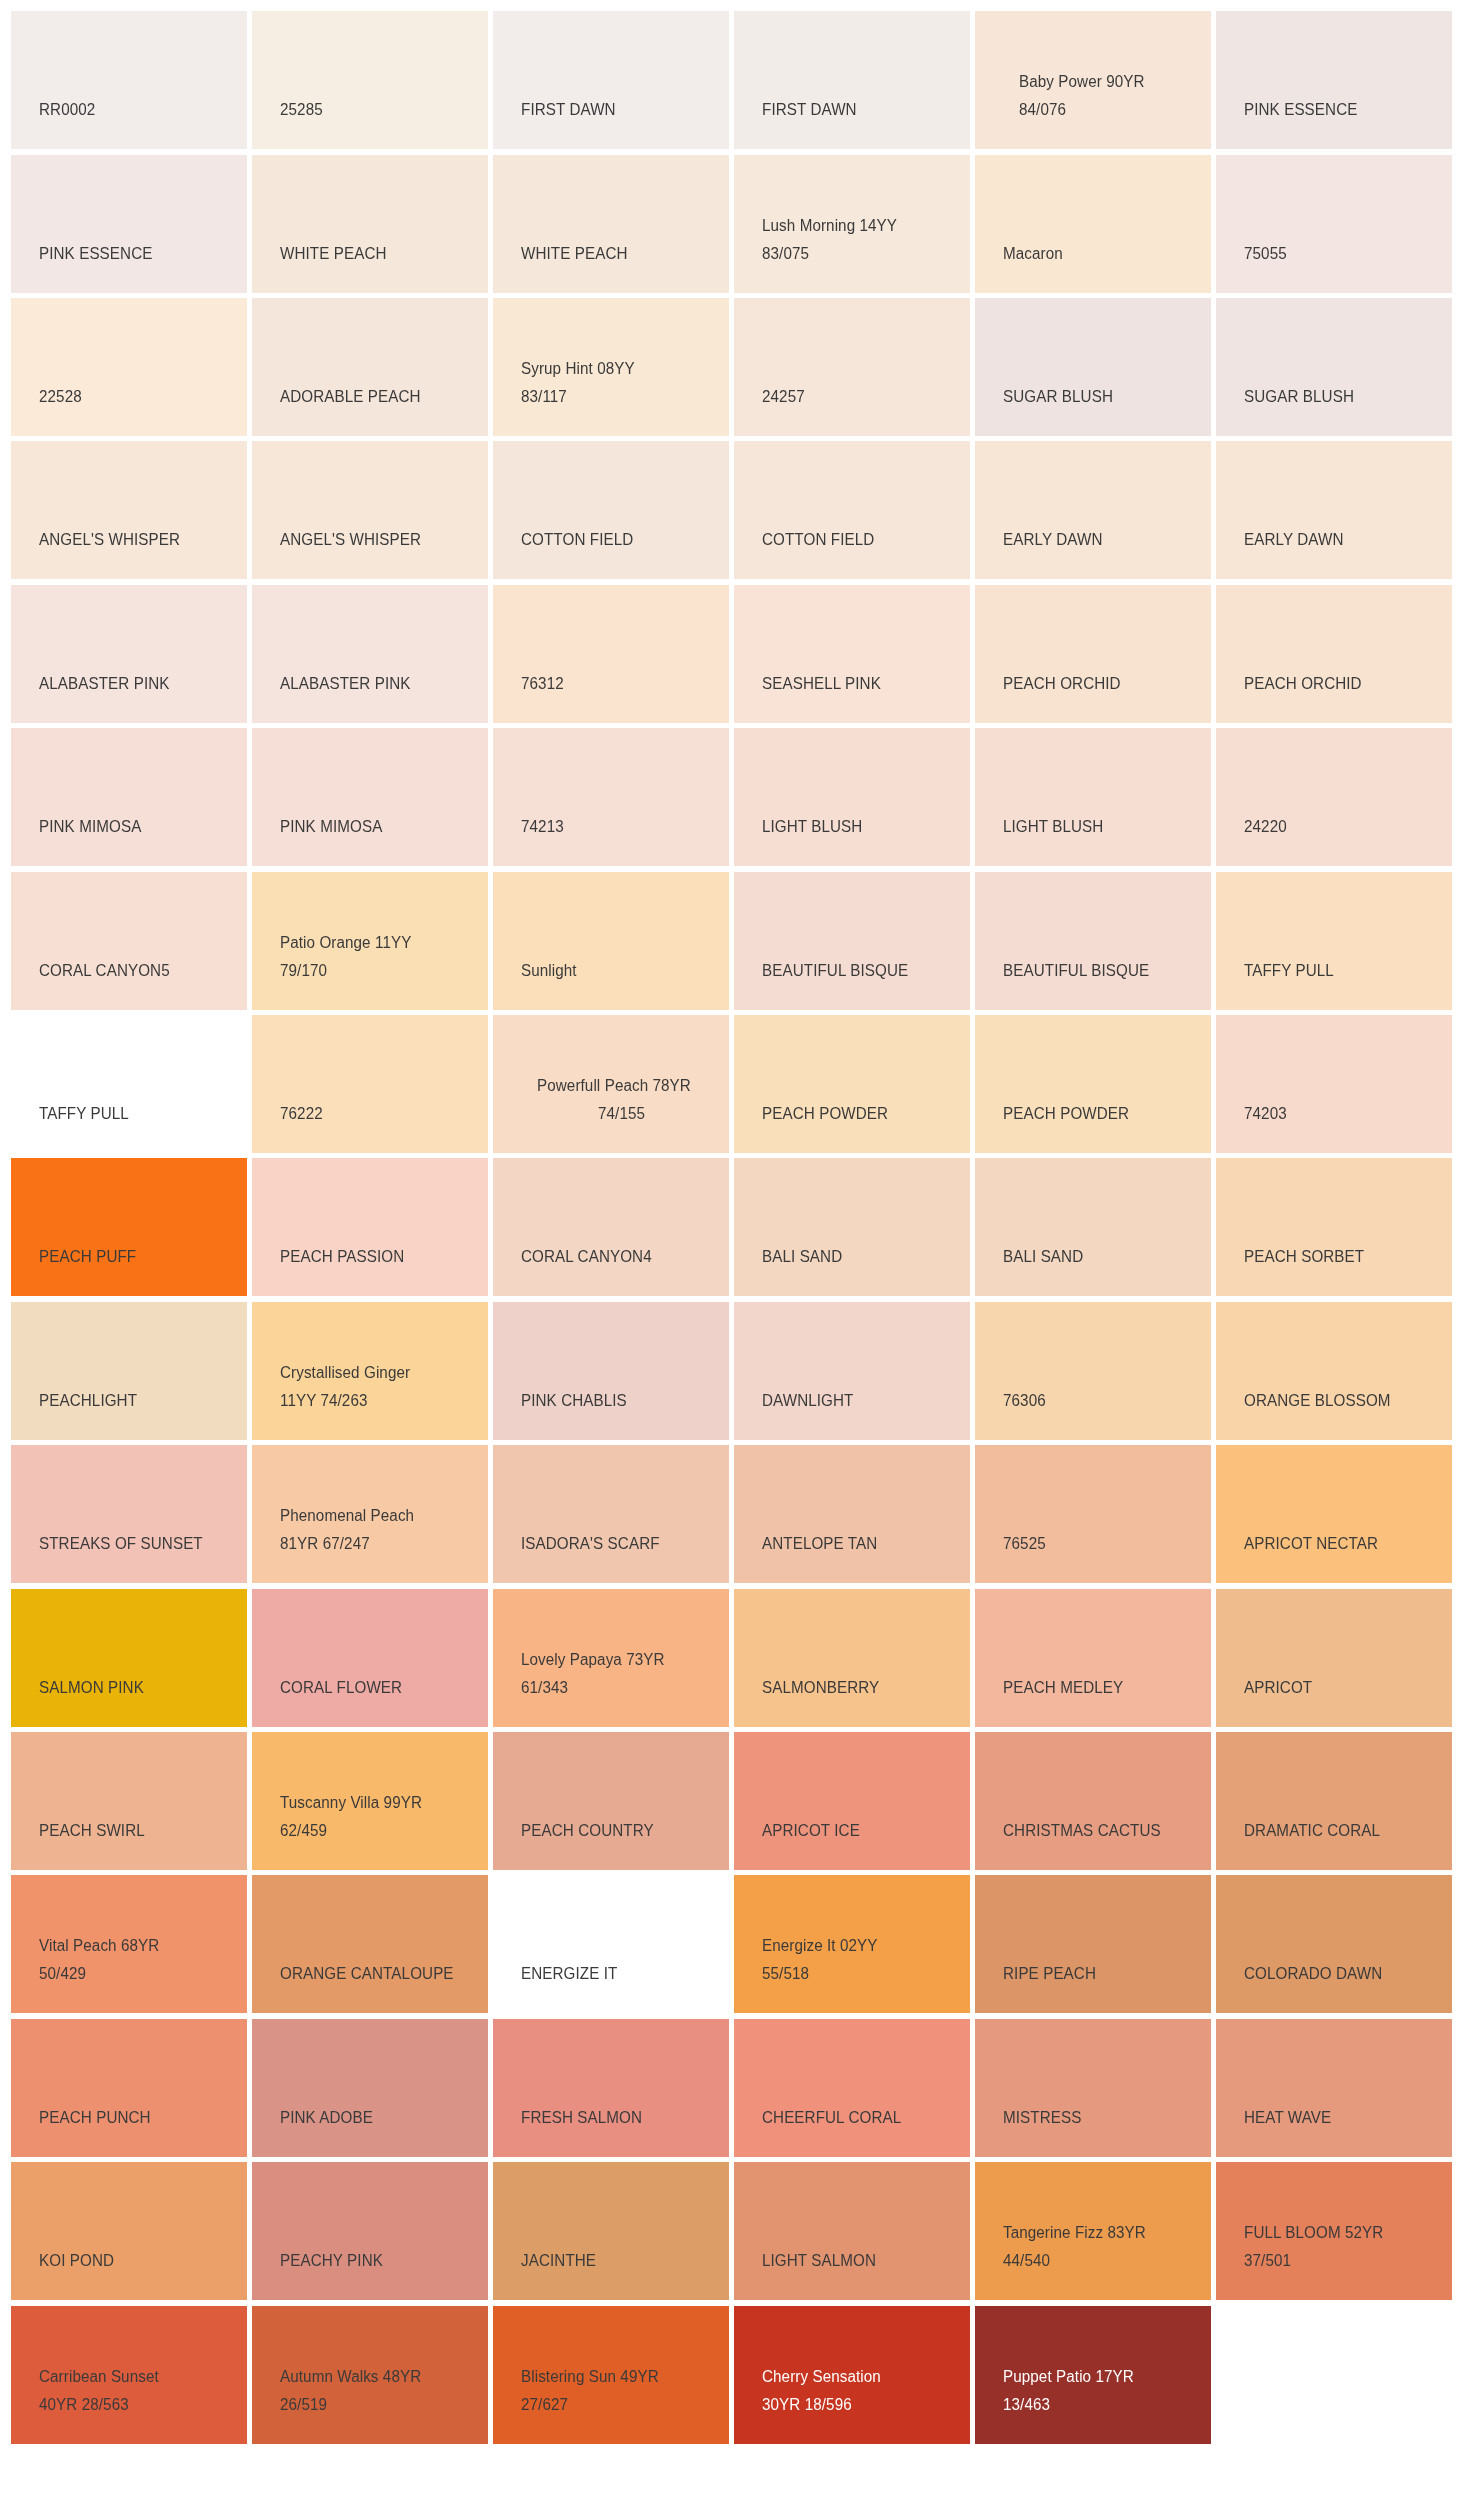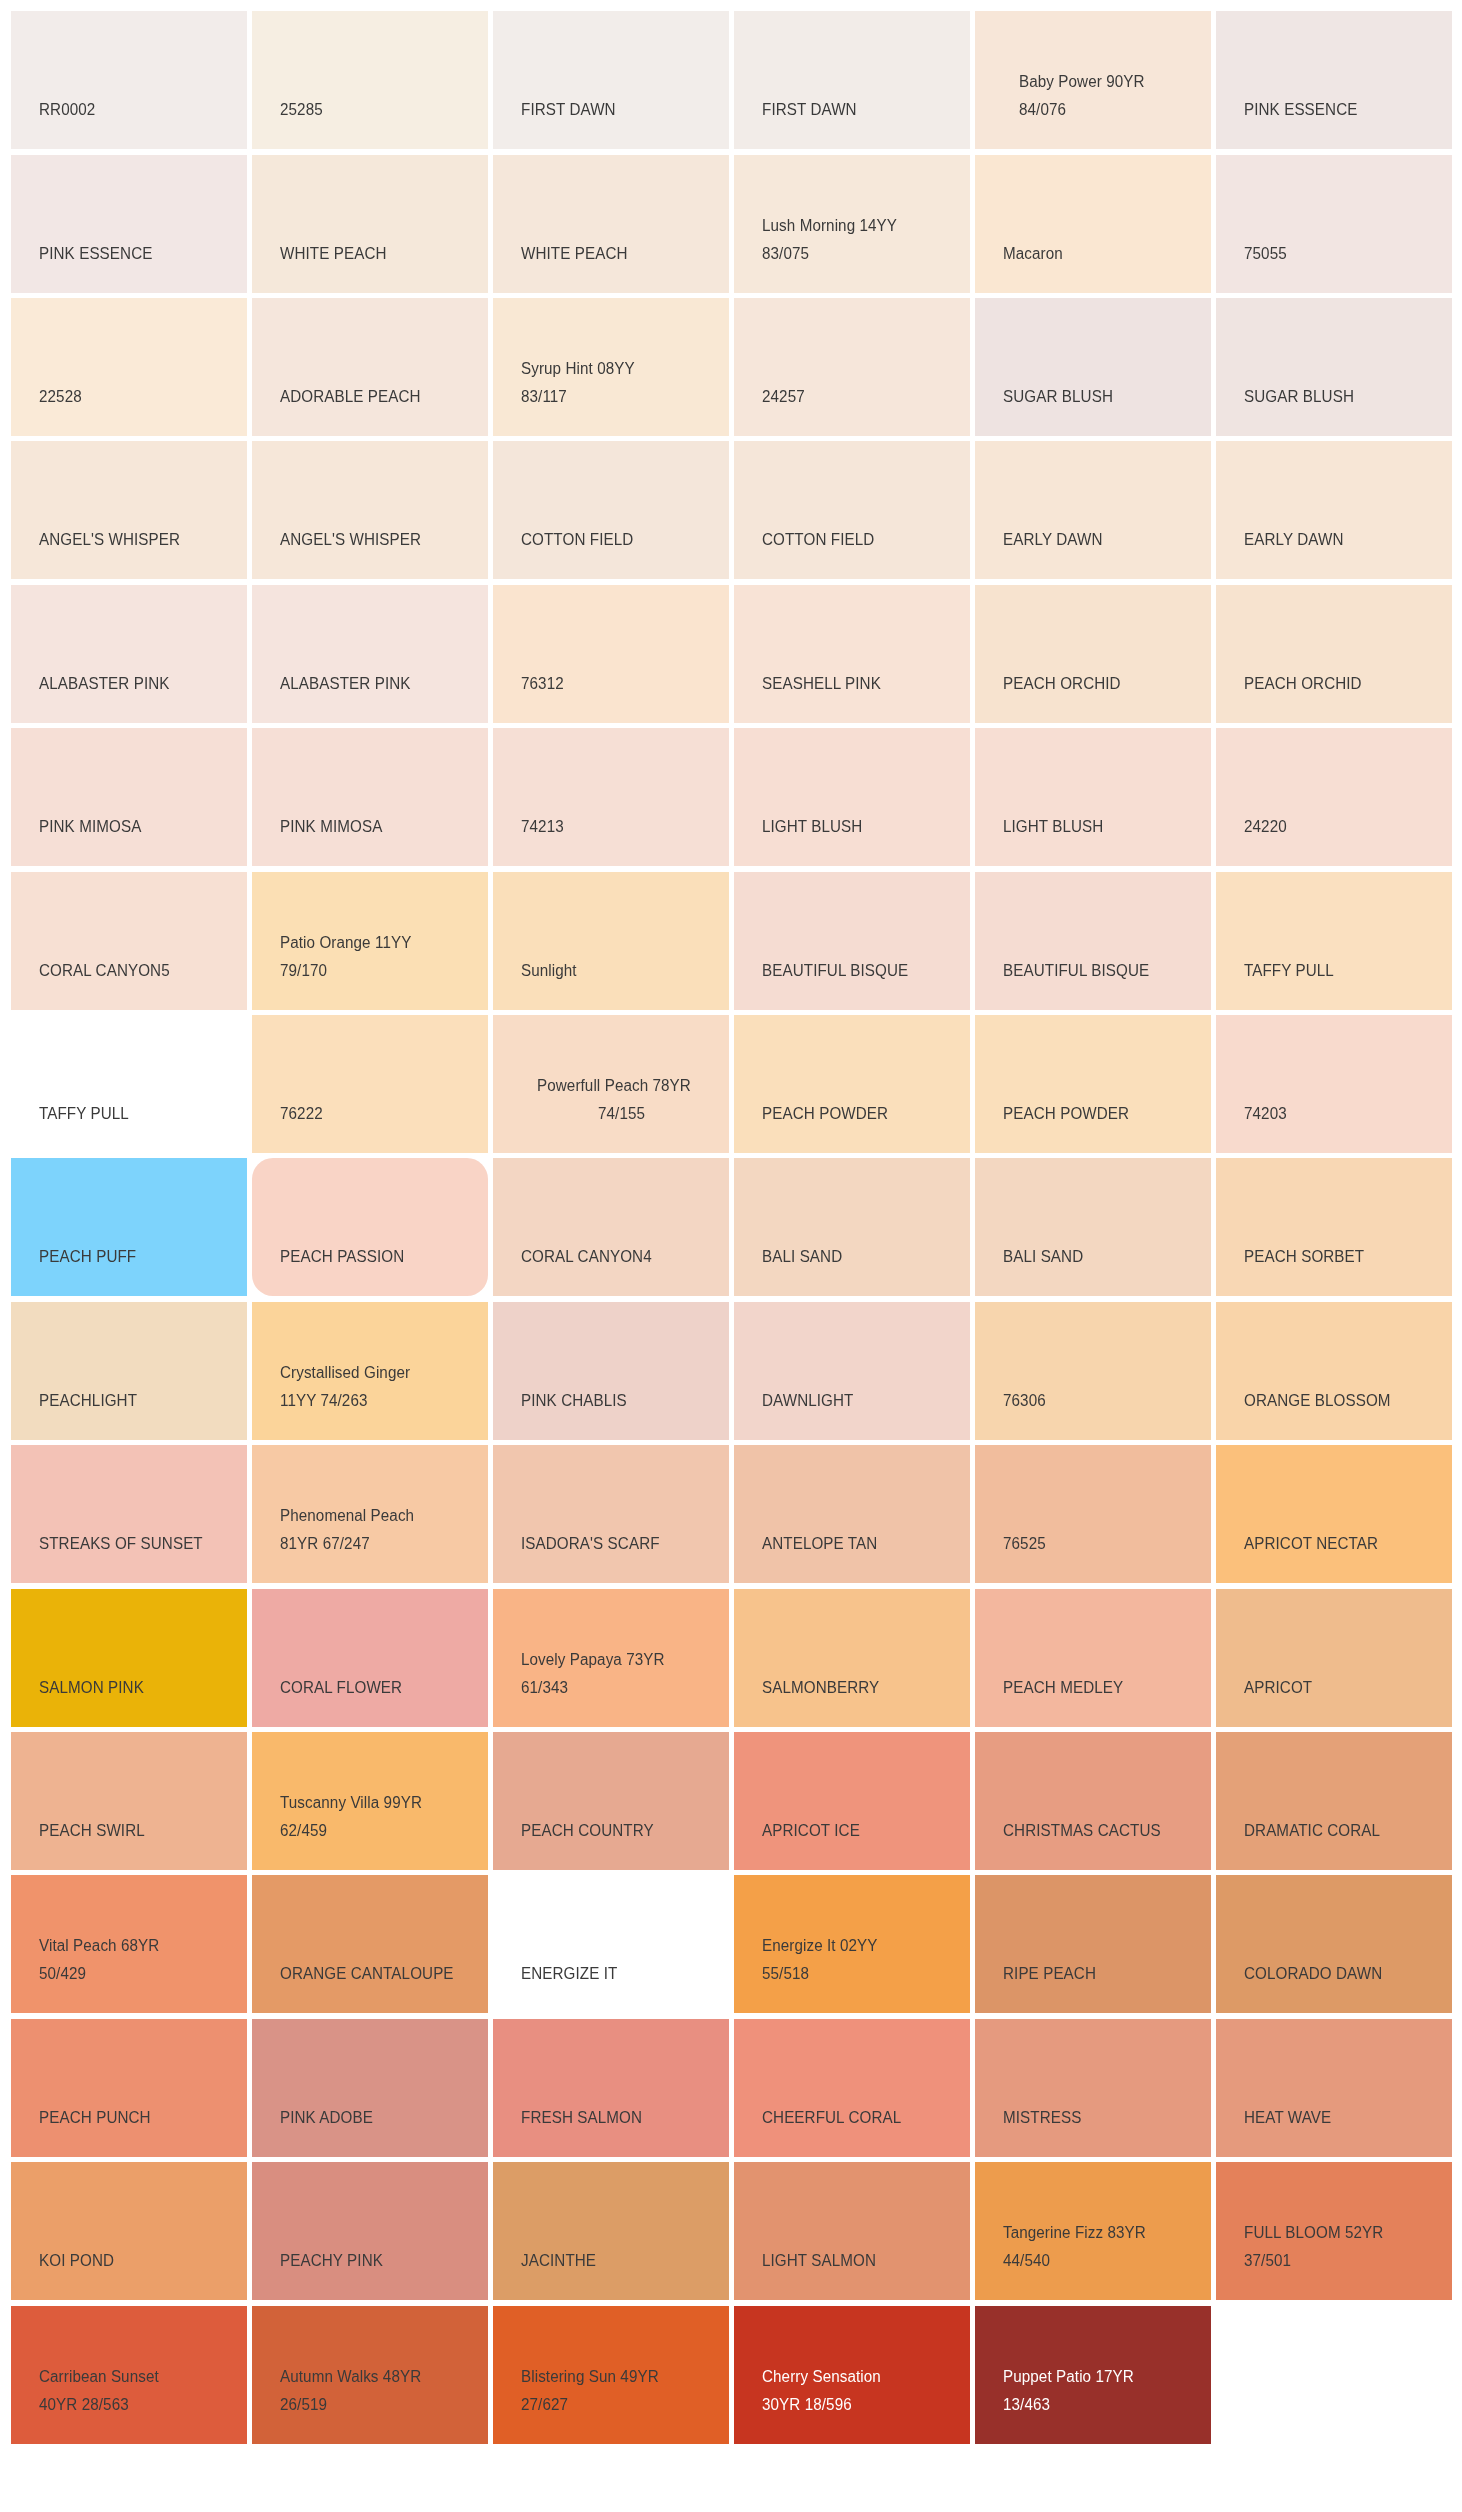--- a/index.html
+++ b/index.html
@@ -200,24 +200,24 @@
     </div>
     <div class="swatch" style="background: rgb(250, 223, 187);">
       <div class="swatch-label">PEACH POWDER</div>
     </div>
     <div class="swatch" style="background: rgb(250, 223, 187);">
       <div class="swatch-label">PEACH POWDER</div>
     </div>
     <div class="swatch" style="background: rgb(248, 218, 205);">
       <div class="swatch-label">74203</div>
     </div>
-    <div class="swatch" style="background: #7dd3fc;">
+    <div class="swatch" style="background: #f97316;">
       <div class="swatch-label">PEACH PUFF</div>
     </div>
-    <div class="swatch" style="background: rgb(249, 212, 198); border-radius: 21px;">
+    <div class="swatch" style="background: rgb(249, 212, 198);">
       <div class="swatch-label">PEACH PASSION</div>
     </div>
     <div class="swatch" style="background: rgb(243, 214, 195);">
       <div class="swatch-label">CORAL CANYON4</div>
     </div>
     <div class="swatch" style="background: rgb(243, 215, 193);">
       <div class="swatch-label">BALI SAND</div>
     </div>
     <div class="swatch" style="background: rgb(243, 215, 193);">
       <div class="swatch-label">BALI SAND</div>

